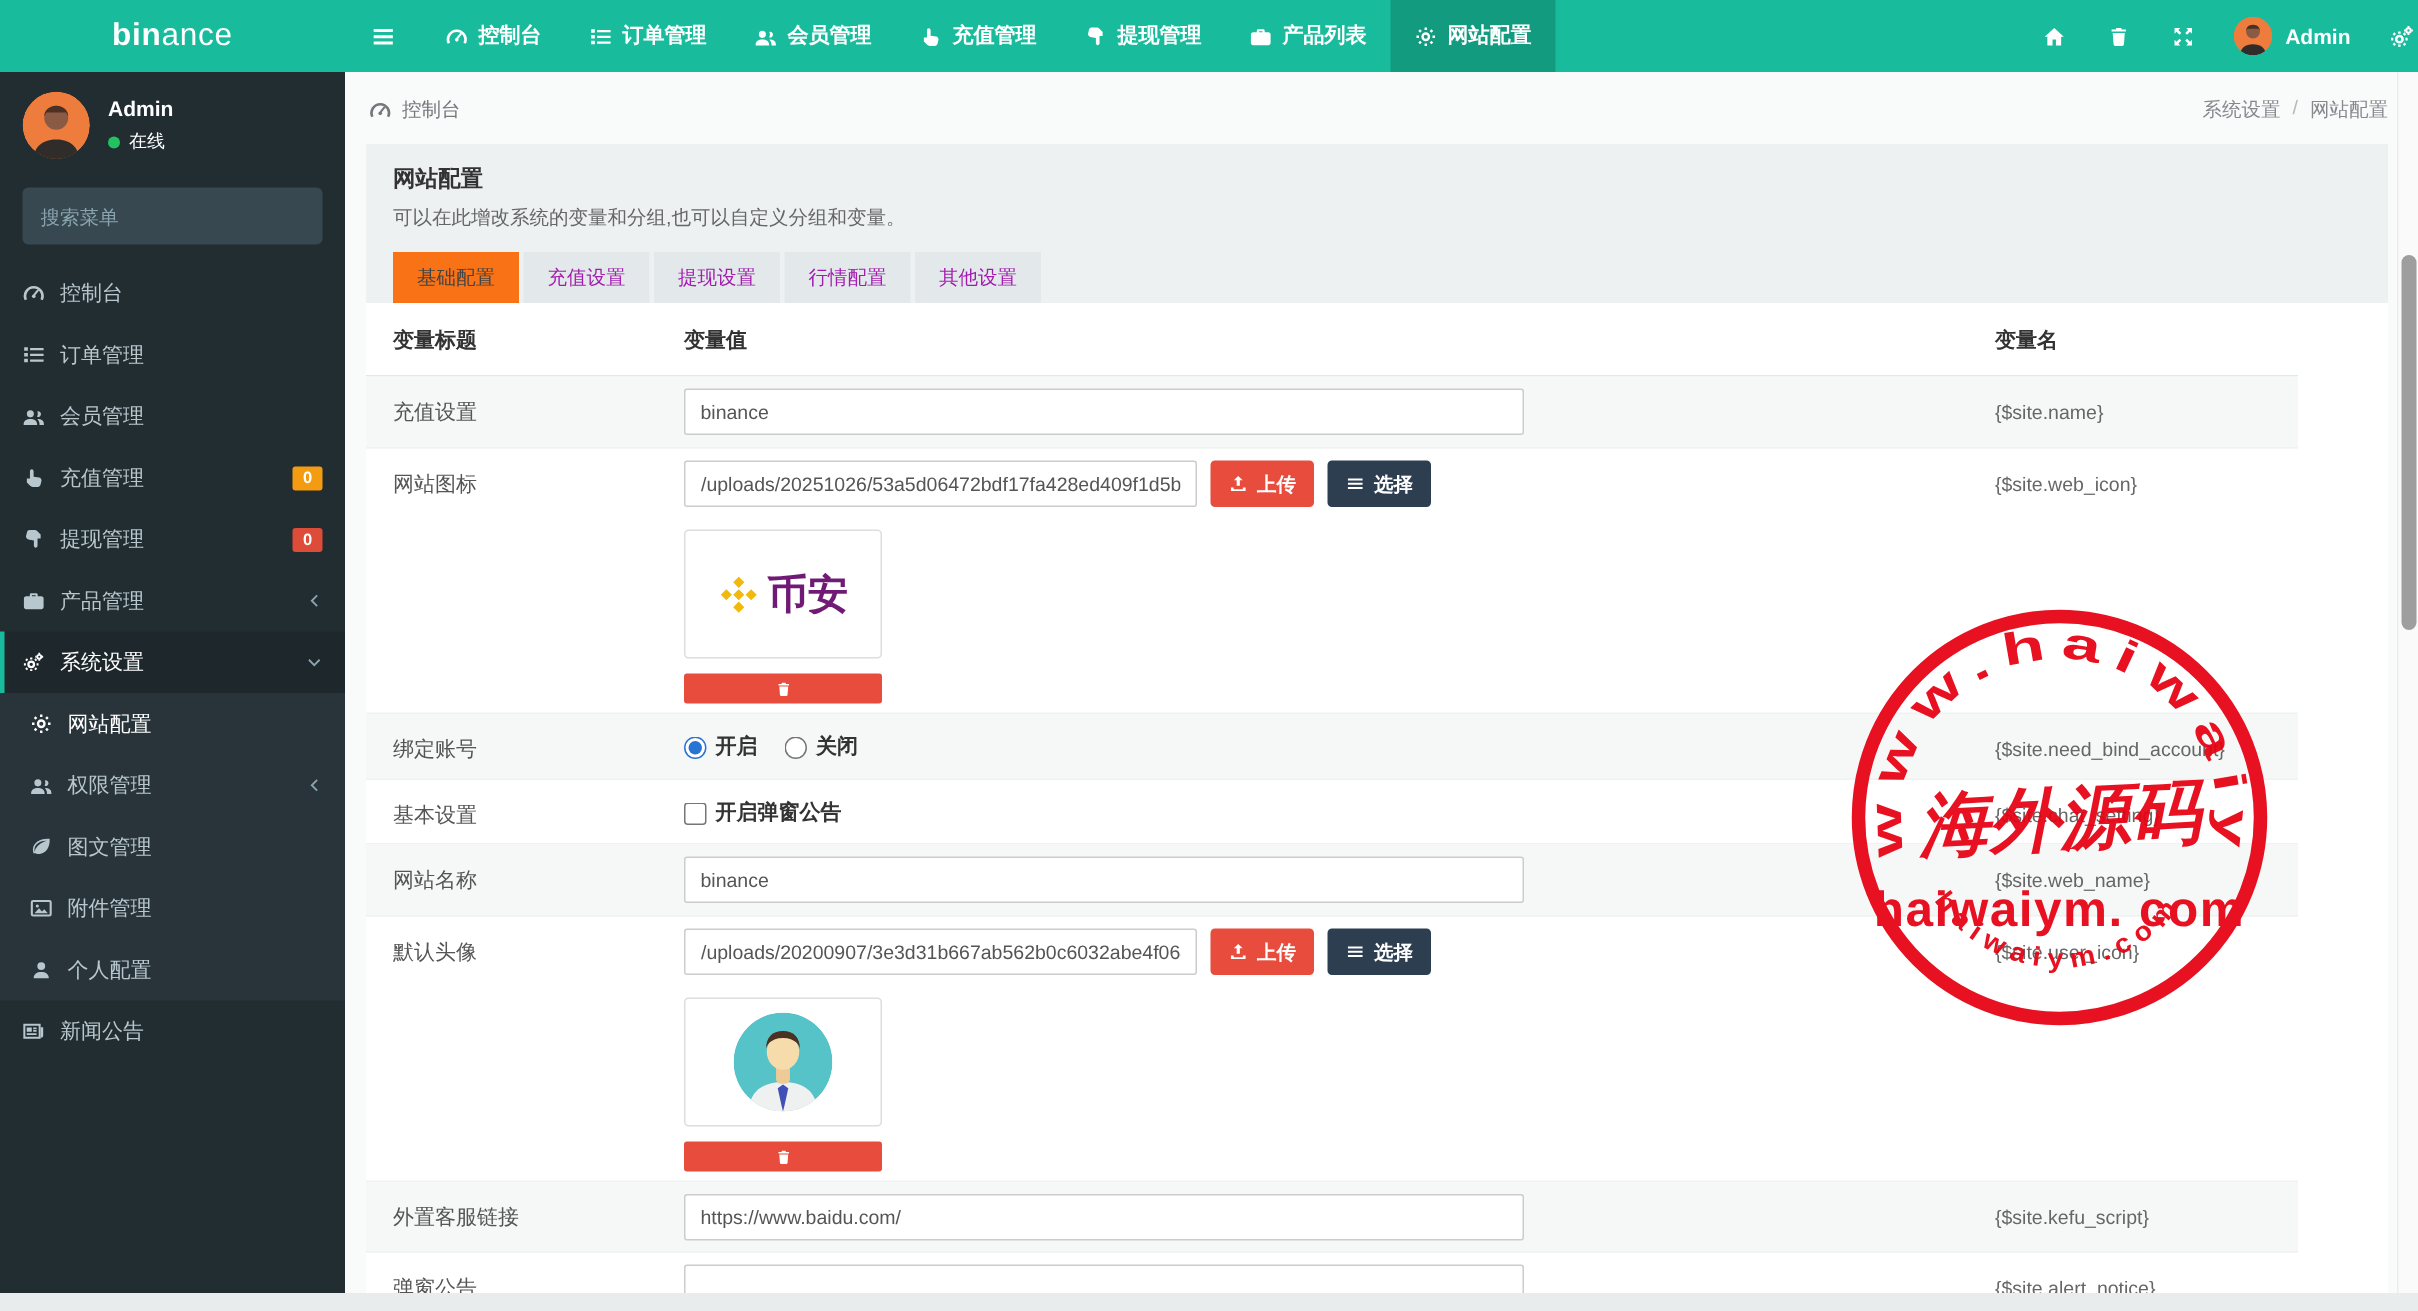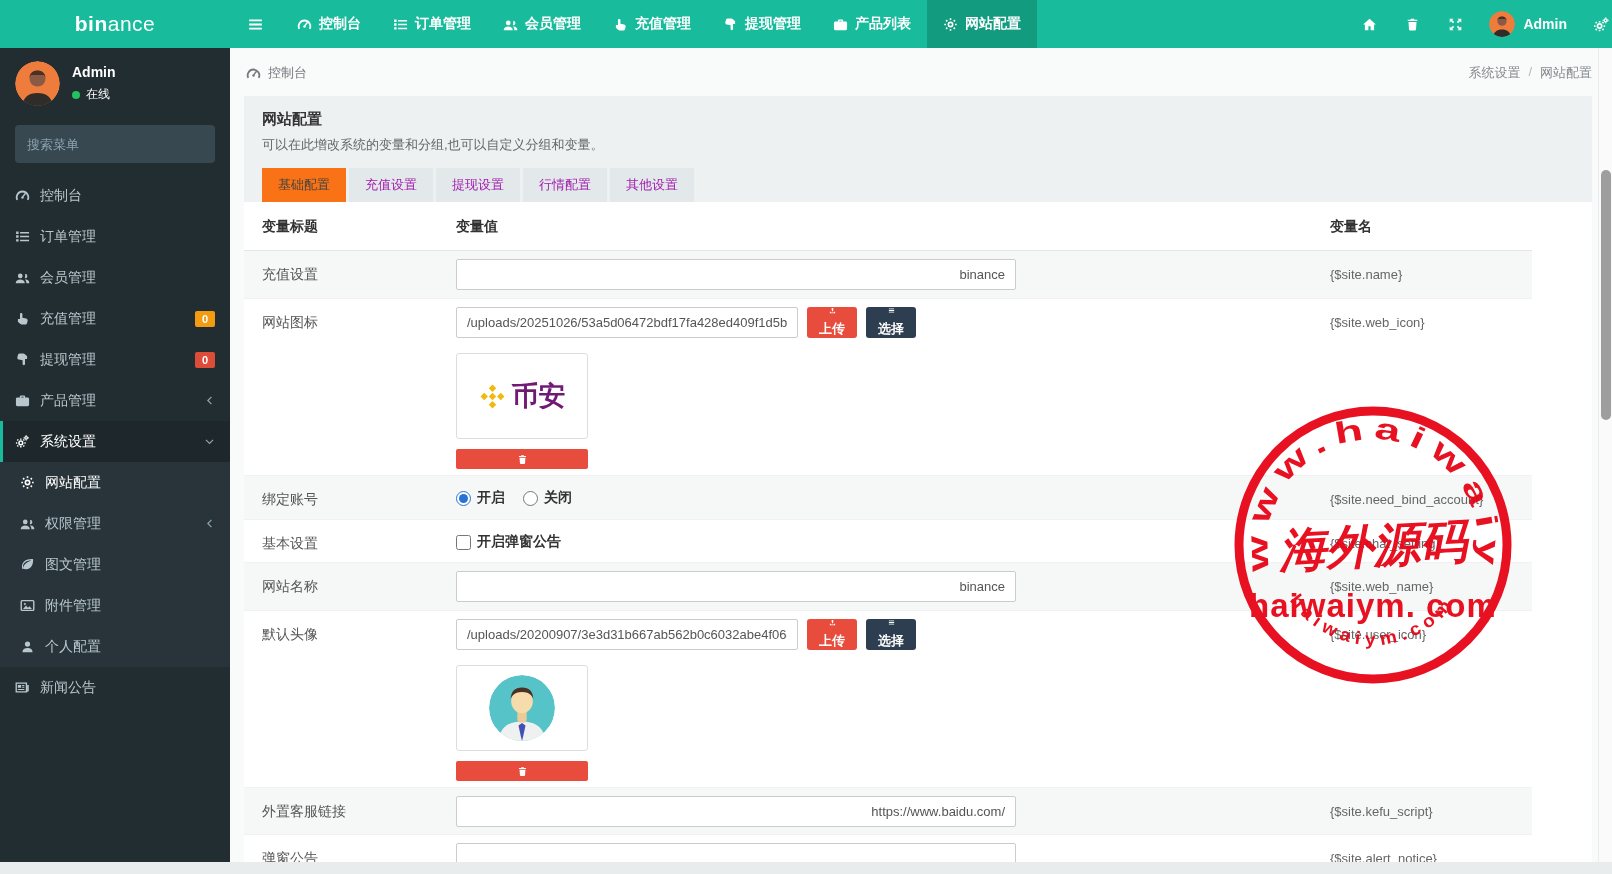--- a/index.html
+++ b/index.html
@@ -70,25 +70,25 @@
   .thead { display:grid; grid-template-columns:212px 874px 1fr; padding:16px 0 14px; font-size:14px; font-weight:700; color:#333;
     border-bottom:1px solid #e4e6e7; }
   .thead .h1 { padding-left:18px; }
   .trow { display:grid; grid-template-columns:212px 874px 1fr; border-bottom:1px solid #f0f1f2; overflow:hidden; }
   .trow.stripe { background:#f6f7f7; }
   .cell-label { padding:15px 0 0 18px; font-size:14px; color:#555; }
   .cell-var { padding:16px 0 0; font-size:13px; color:#666; }
   .cell-value { padding:8px 0; }
   .h48 { height:48px; } .h177 { height:177px; } .h44 { height:44px; } .h43 { height:43px; } .h47 { height:47px; } .h60 { height:60px; }
   .txt { height:31px; border:1px solid #ccc; border-radius:2px; padding:0 10px; font-size:13px; color:#555; outline:none;
-    font-family:"Liberation Sans","DejaVu Sans",sans-serif; background:#fff;text-align:right; }
+    font-family:"Liberation Sans","DejaVu Sans",sans-serif; background:#fff; }
   .w560 { width:560px; } .w342 { width:342px; }
   .file-line { display:flex; gap:9px; align-items:center; }
   .btn { display:inline-flex; align-items:center; gap:6px; height:31px; padding:0 12px; border:0; border-radius:3px;
-    color:#fff; font-size:13px; font-weight:700; cursor:pointer; font-family:inherit;flex-direction:column; }
+    color:#fff; font-size:13px; font-weight:700; cursor:pointer; font-family:inherit; }
   .btn .ic { width:13px; height:13px; }
   .btn-upload { background:#e74c3c; }
   .btn-choose { background:#2c3e50; }
   .preview-box { width:132px; height:86px; border:1px solid #ddd; border-radius:3px; background:#fff;
     display:flex; align-items:center; justify-content:center; margin:15px 0 10px; }
   .logo-inner { display:flex; align-items:center; gap:6px; }
   .logo-inner .bnb { width:27px; height:27px; color:#f0b90b; }
   .logo-inner .bnb-text { font-size:27px; font-weight:700; color:#701a75; }
   .del-btn { width:132px; height:20px; background:#e74c3c; border:0; border-radius:2px; cursor:pointer;
     display:flex; align-items:center; justify-content:center; color:#fff; }

